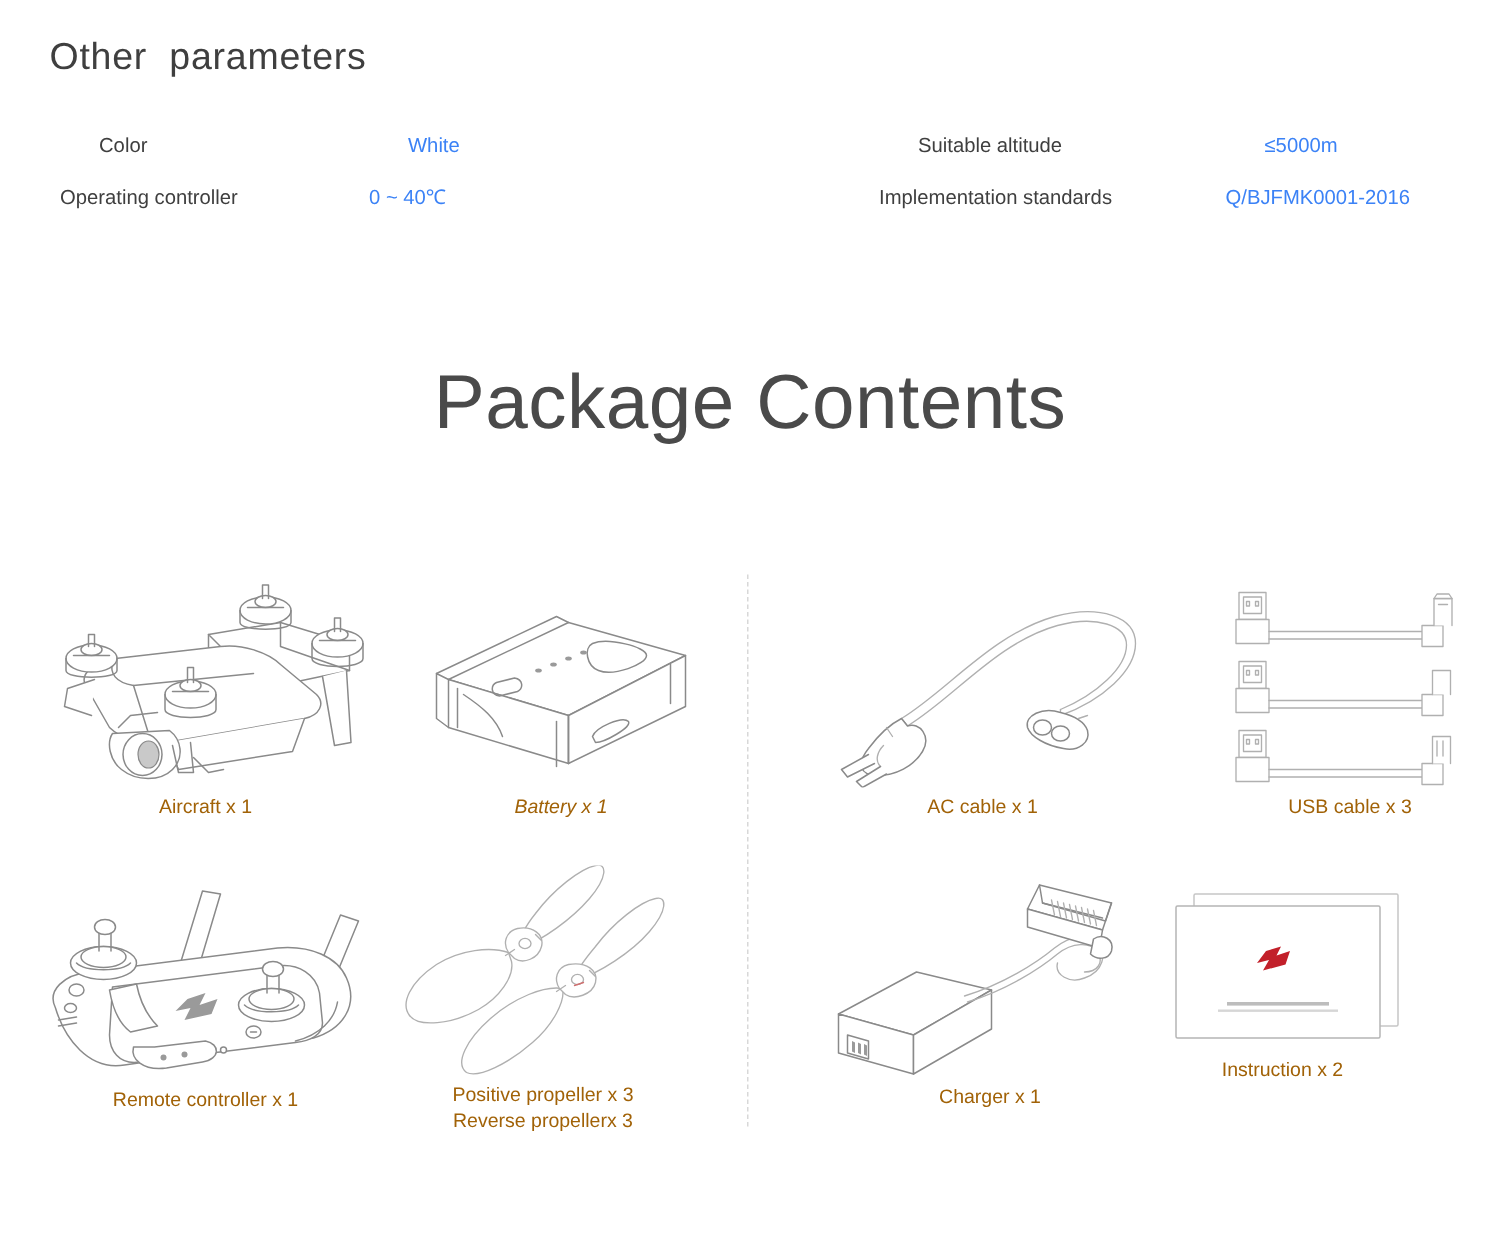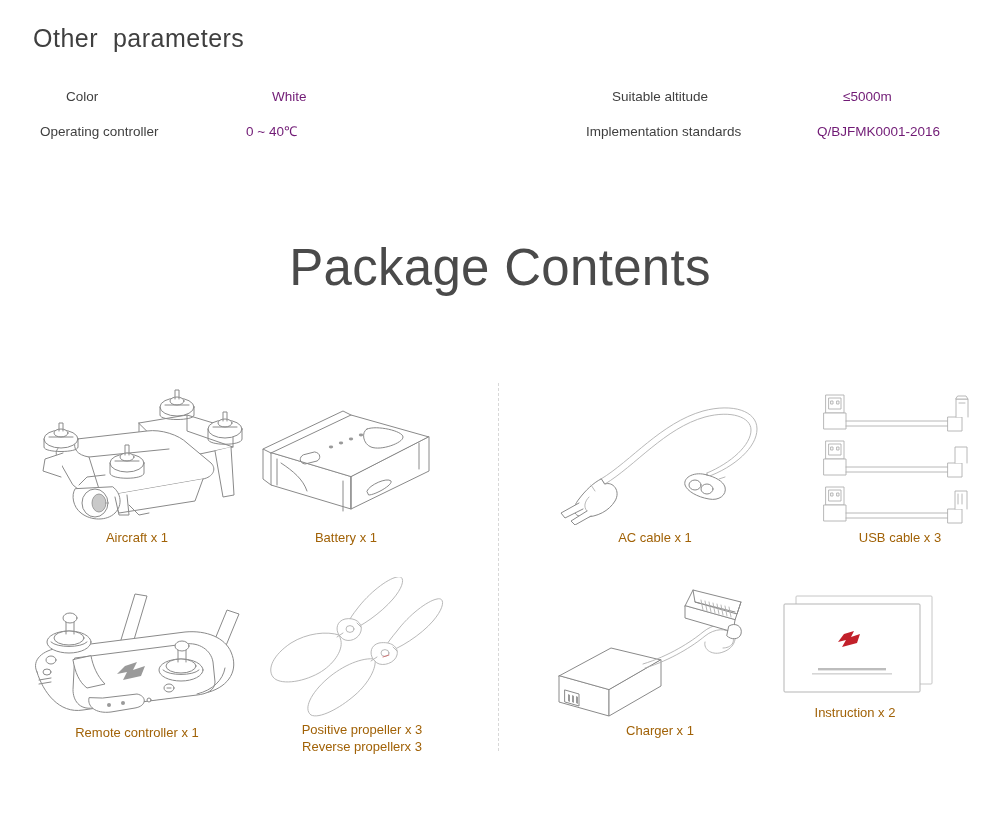--- a/index.html
+++ b/index.html
@@ -40,21 +40,21 @@
   .spec-label {
     position: absolute;
     left: 0;
     top: 0;
     color: #3f3f3f;
     white-space: nowrap;
   }
   .spec-value {
     position: absolute;
     top: 0;
-    color: #701a75;
+    color: #3b82f6;
     white-space: nowrap;
   }
   .col-left  { left: 40px; width: 470px; }
   .col-right { left: 586px; width: 400px; }
   .col-left .spec-value  { left: 206px; }
   .col-right .spec-value { left: 231px; }
   .row-1 { top: 87px; margin-left: 26px; }
   .row-2 { top: 122px; }
 
   
@@ -100,21 +100,21 @@
   .item-label {
     font-size: 13px;
     color: #a16207;
     line-height: 17px;
     white-space: pre-line;
     margin-top: 4px;
   }
 
   
   .cell-r1c1 { left: 8px;   top: 5px;   width: 258px; }
-  .cell-r1c2 { left: 246px; top: 5px;   width: 200px; }
+  .cell-r1c2 { left: 274px; top: 5px;   width: 200px; font-style: italic; }
   .cell-r1c3 { left: 530px; top: 5px;   width: 250px; }
   .cell-r1c4 { left: 805px; top: 5px;   width: 190px; }
   .cell-r2c1 { left: 8px;   top: 200px; width: 258px; }
   .cell-r2c2 { left: 262px; top: 197px; width: 200px; }
   .cell-r2c3 { left: 540px; top: 198px; width: 240px; }
   .cell-r2c4 { left: 760px; top: 210px; width: 190px; }
 
   .stroke {
     fill: none;
     stroke: #8a8a8a;

